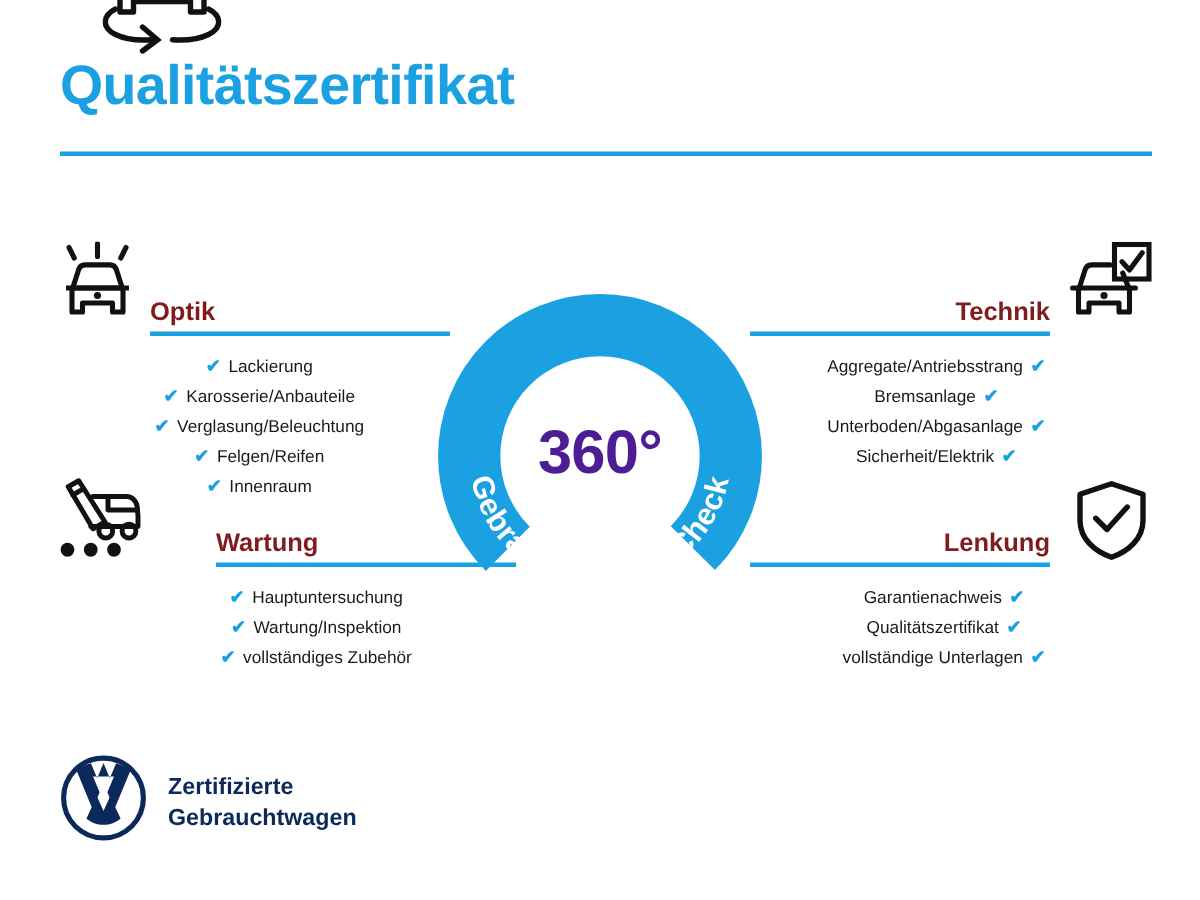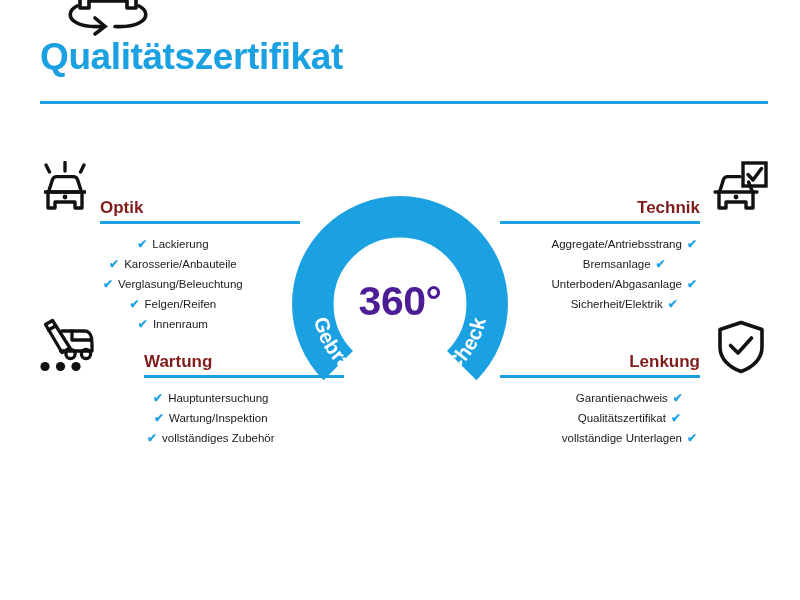--- a/index.html
+++ b/index.html
@@ -297,14 +297,46 @@
       <div class="sec-title">Lenkung</div>
     </div>
     <div class="sec-rule"></div>
     <ul class="sec-list">
       <li><span>Garantienachweis</span><span class="check">✔</span></li>
       <li><span>Qualitätszertifikat</span><span class="check">✔</span></li>
       <li><span>vollständige Unterlagen</span><span class="check">✔</span></li>
     </ul>
   </div>
 
+  <div id="footer-logo">
+    <div>
+      <svg width="58" height="58" viewBox="0 0 58 58" xmlns="http://www.w3.org/2000/svg">
+        <circle cx="29" cy="29" r="26.6" fill="none" stroke="#0B2A5B" stroke-width="3.4"></circle>
+        <path d="M29 5.6
+                 L33.2 15.9
+                 L37.4 5.9
+                 C41 6.7 44.2 8.4 46.9 10.8
+                 L36.2 36.6
+                 L31.6 25.2
+                 L36 14.6
+                 L29 14.6
+                 L22 14.6
+                 L26.4 25.2
+                 L21.8 36.6
+                 L11.1 10.8
+                 C13.8 8.4 17 6.7 20.6 5.9
+                 L24.8 15.9 Z" fill="#0B2A5B"></path>
+        <path d="M17.6 42.6
+                 L24.6 27.8
+                 L29 37.6
+                 L33.4 27.8
+                 L40.4 42.6
+                 C37.3 45.3 33.3 46.9 29 46.9
+                 C24.7 46.9 20.7 45.3 17.6 42.6 Z" fill="#0B2A5B"></path>
+      </svg>
+    </div>
+    <div id="footer-text">
+      <div>Zertifizierte</div>
+      <div>Gebrauchtwagen</div>
+    </div>
+  </div>
 
 </div>
 
 </body></html>

